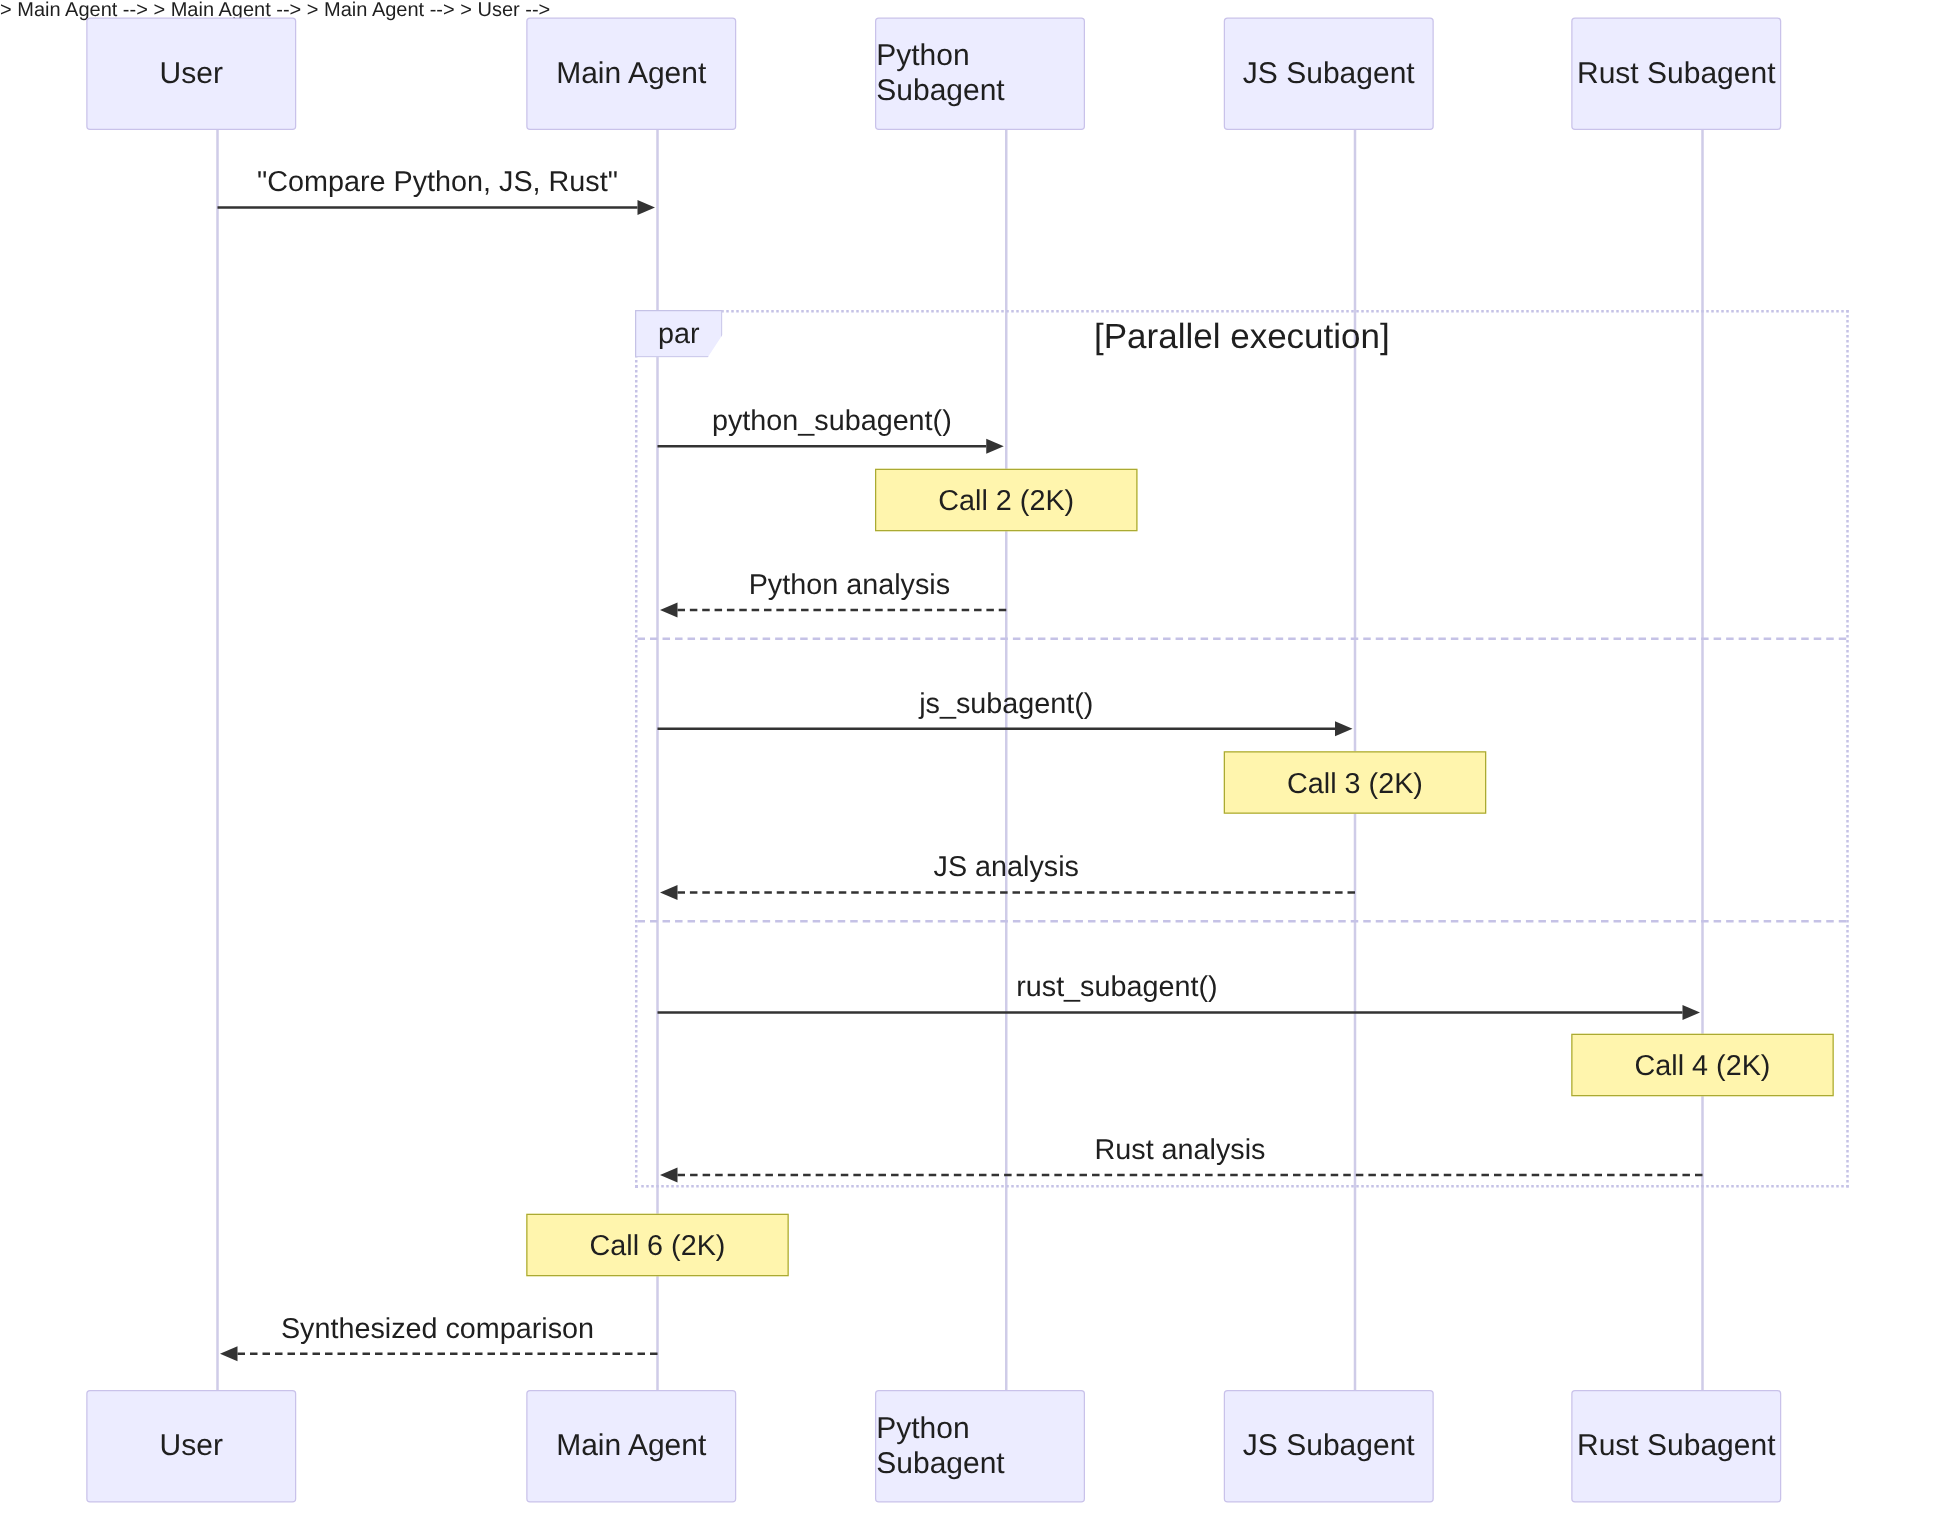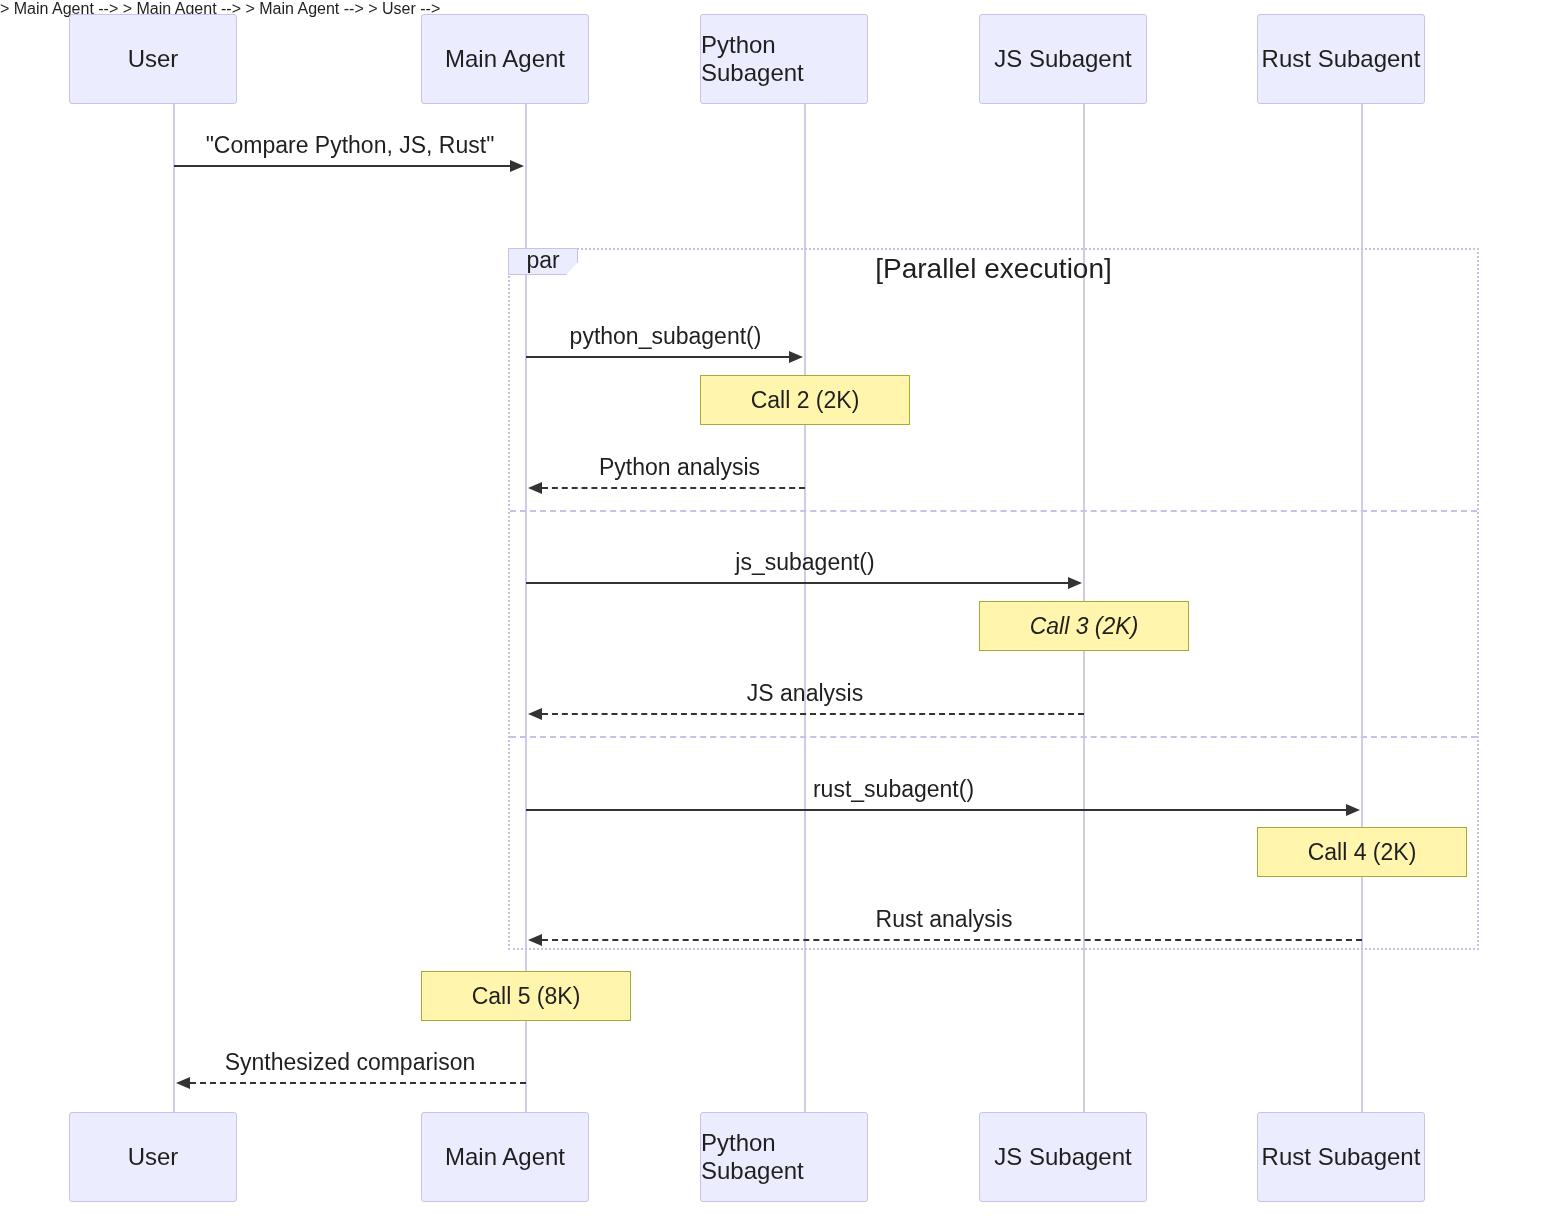--- a/index.html
+++ b/index.html
@@ -91,21 +91,21 @@
     height: 702px;
     border: 2px dotted var(--frame-border);
     box-sizing: border-box;
     z-index: 1;
   }
   .par-label {
     position: absolute;
     left: 508px;
     top: 248px;
     width: 70px;
-    height: 27px;
+    height: 38px;
     background: var(--actor-fill);
     border: 1px solid var(--frame-border);
     clip-path: polygon(0 0, 100% 0, 100% 52%, 83% 100%, 0 100%);
     display: flex;
     align-items: center;
     justify-content: center;
     padding-bottom: 2px;
     font-size: 23px;
     box-sizing: border-box;
     z-index: 4;
@@ -187,21 +187,21 @@
   <div class="msg-label" style="left:526px;top:454px;width:307px;">Python analysis</div>
   <div class="msg-line dashed" style="left:542px;top:487px;width:263px;"></div>
   <div class="arrowhead left" style="left:528px;top:482px;"></div>
 
   
   <div class="msg-label" style="left:526px;top:549px;width:558px;">js_subagent()</div>
   <div class="msg-line" style="left:526px;top:582px;width:542px;"></div>
   <div class="arrowhead right" style="left:1068px;top:577px;"></div>
 
   
-  <div class="note" style="left:979px;top:601px;font-style:italic;">
+  <div class="note" style="left:979px;top:601px;">
     <span>Call 3 (2K)</span>
   </div>
 
   &gt; Main Agent --&gt;
   <div class="msg-label" style="left:526px;top:680px;width:558px;">JS analysis</div>
   <div class="msg-line dashed" style="left:542px;top:713px;width:542px;"></div>
   <div class="arrowhead left" style="left:528px;top:708px;"></div>
 
   
   <div class="msg-label" style="left:526px;top:776px;width:735px;">rust_subagent()</div>
@@ -213,21 +213,21 @@
     <span>Call 4 (2K)</span>
   </div>
 
   &gt; Main Agent --&gt;
   <div class="msg-label" style="left:526px;top:906px;width:836px;">Rust analysis</div>
   <div class="msg-line dashed" style="left:542px;top:939px;width:820px;"></div>
   <div class="arrowhead left" style="left:528px;top:934px;"></div>
 
   
   <div class="note" style="left:421px;top:971px;">
-    <span>Call 5 (8K)</span>
+    <span>Call 6 (2K)</span>
   </div>
 
   &gt; User --&gt;
   <div class="msg-label" style="left:174px;top:1049px;width:352px;">Synthesized comparison</div>
   <div class="msg-line dashed" style="left:190px;top:1082px;width:336px;"></div>
   <div class="arrowhead left" style="left:176px;top:1077px;"></div>
 
   
   <div class="actor" style="left:69px;top:1112px;">
     <span>User</span>

